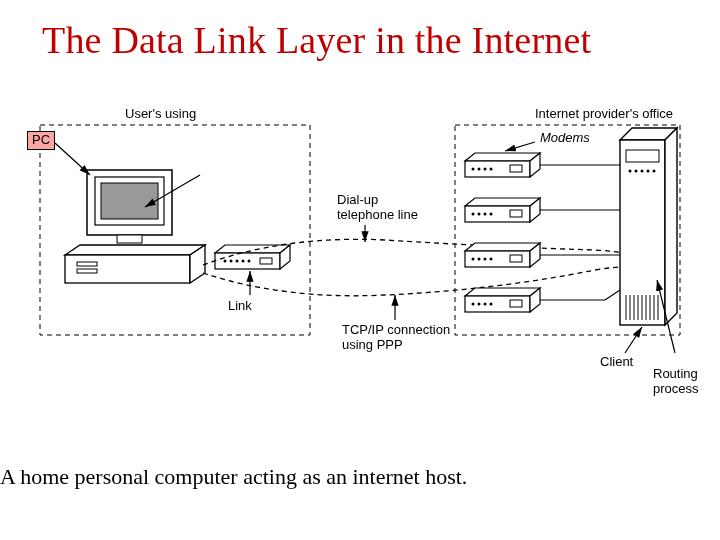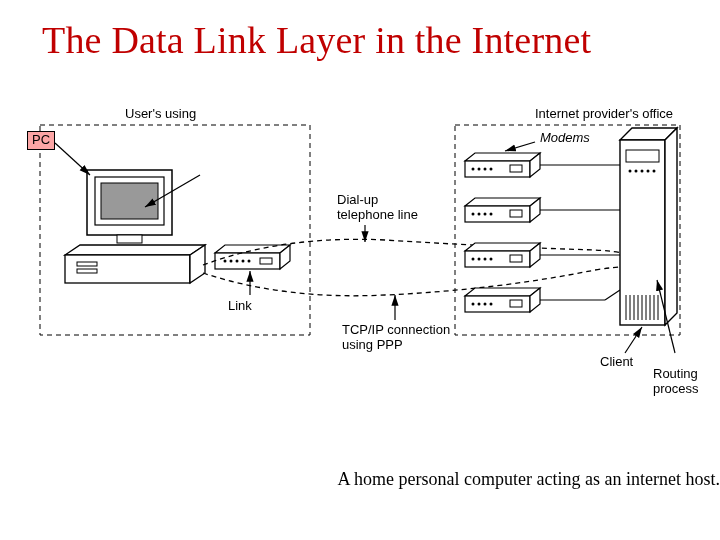--- a/index.html
+++ b/index.html
@@ -17,22 +17,22 @@
     font-size: 38px;
     position: absolute;
     top: 18px;
     left: 42px;
     letter-spacing: 0.2px;
   }
   .caption {
     position: absolute;
     bottom: 50px;
     width: 100%;
-    text-align: right;
-    font-size: 18px;
+    text-align: left;
+    font-size: 22px;
     color: #000;
   }
   .diagram-area {
     position: absolute;
     top: 95px;
     left: 25px;
     width: 670px;
     height: 300px;
   }
   .lbl {

